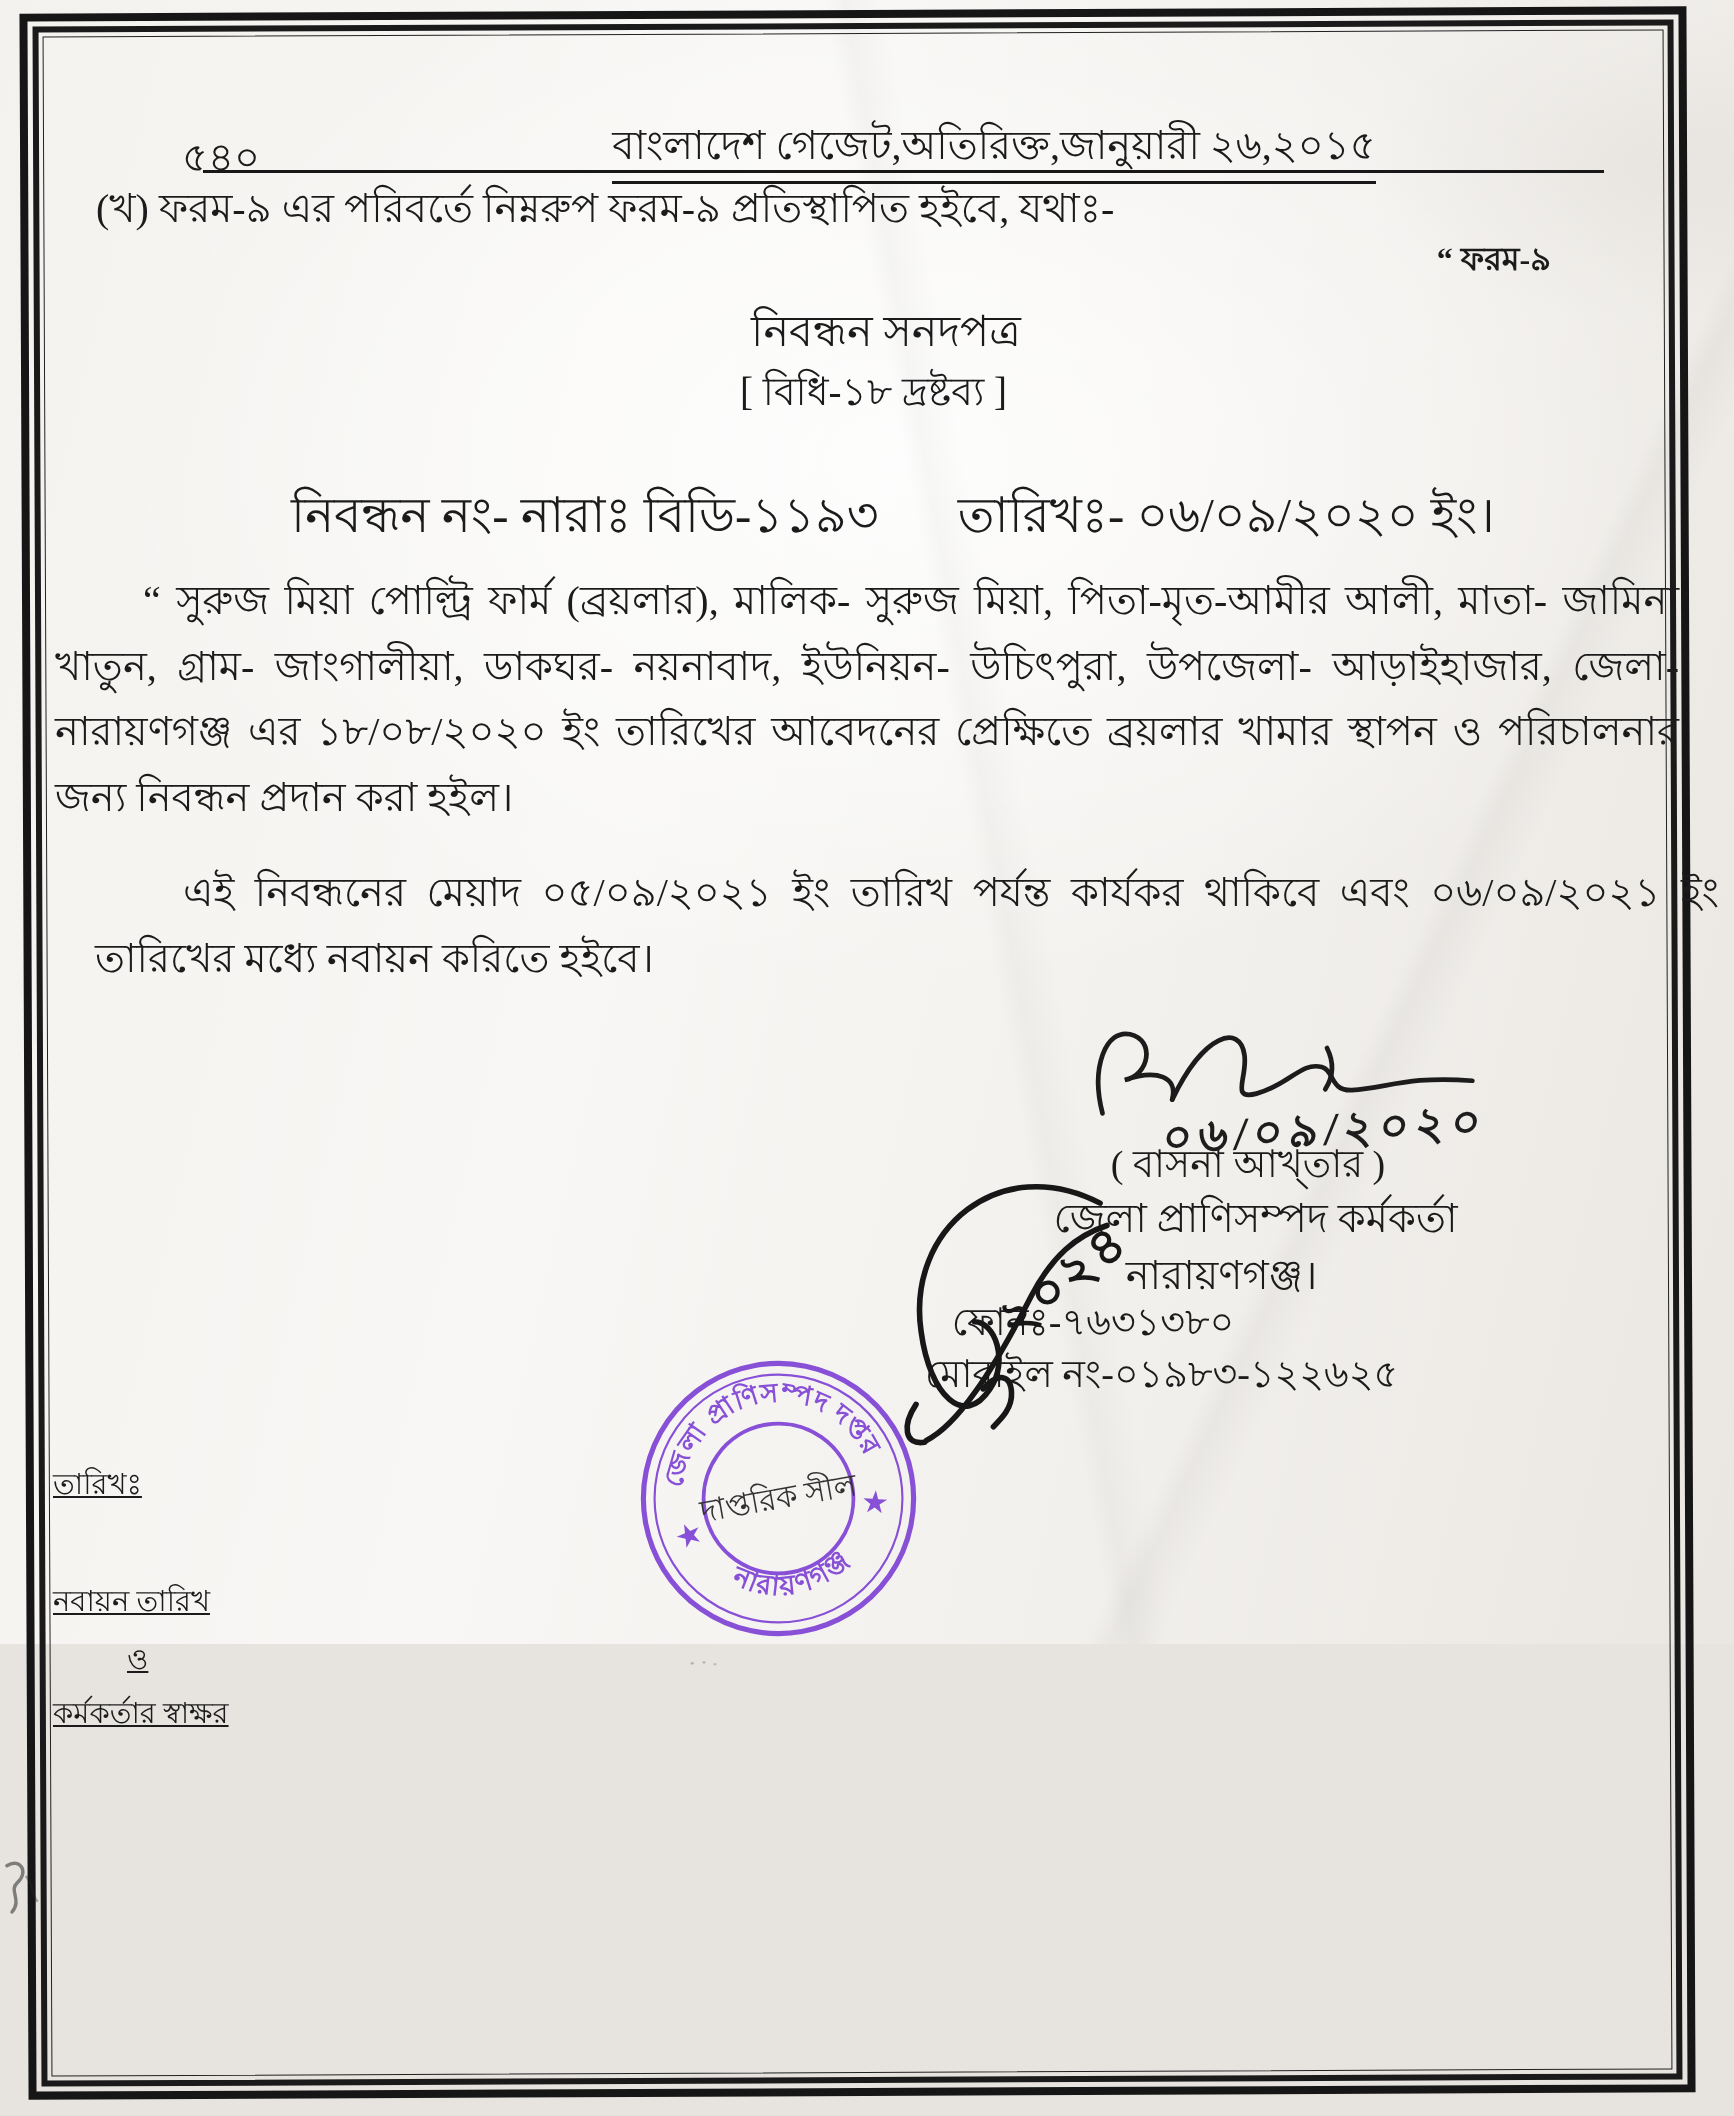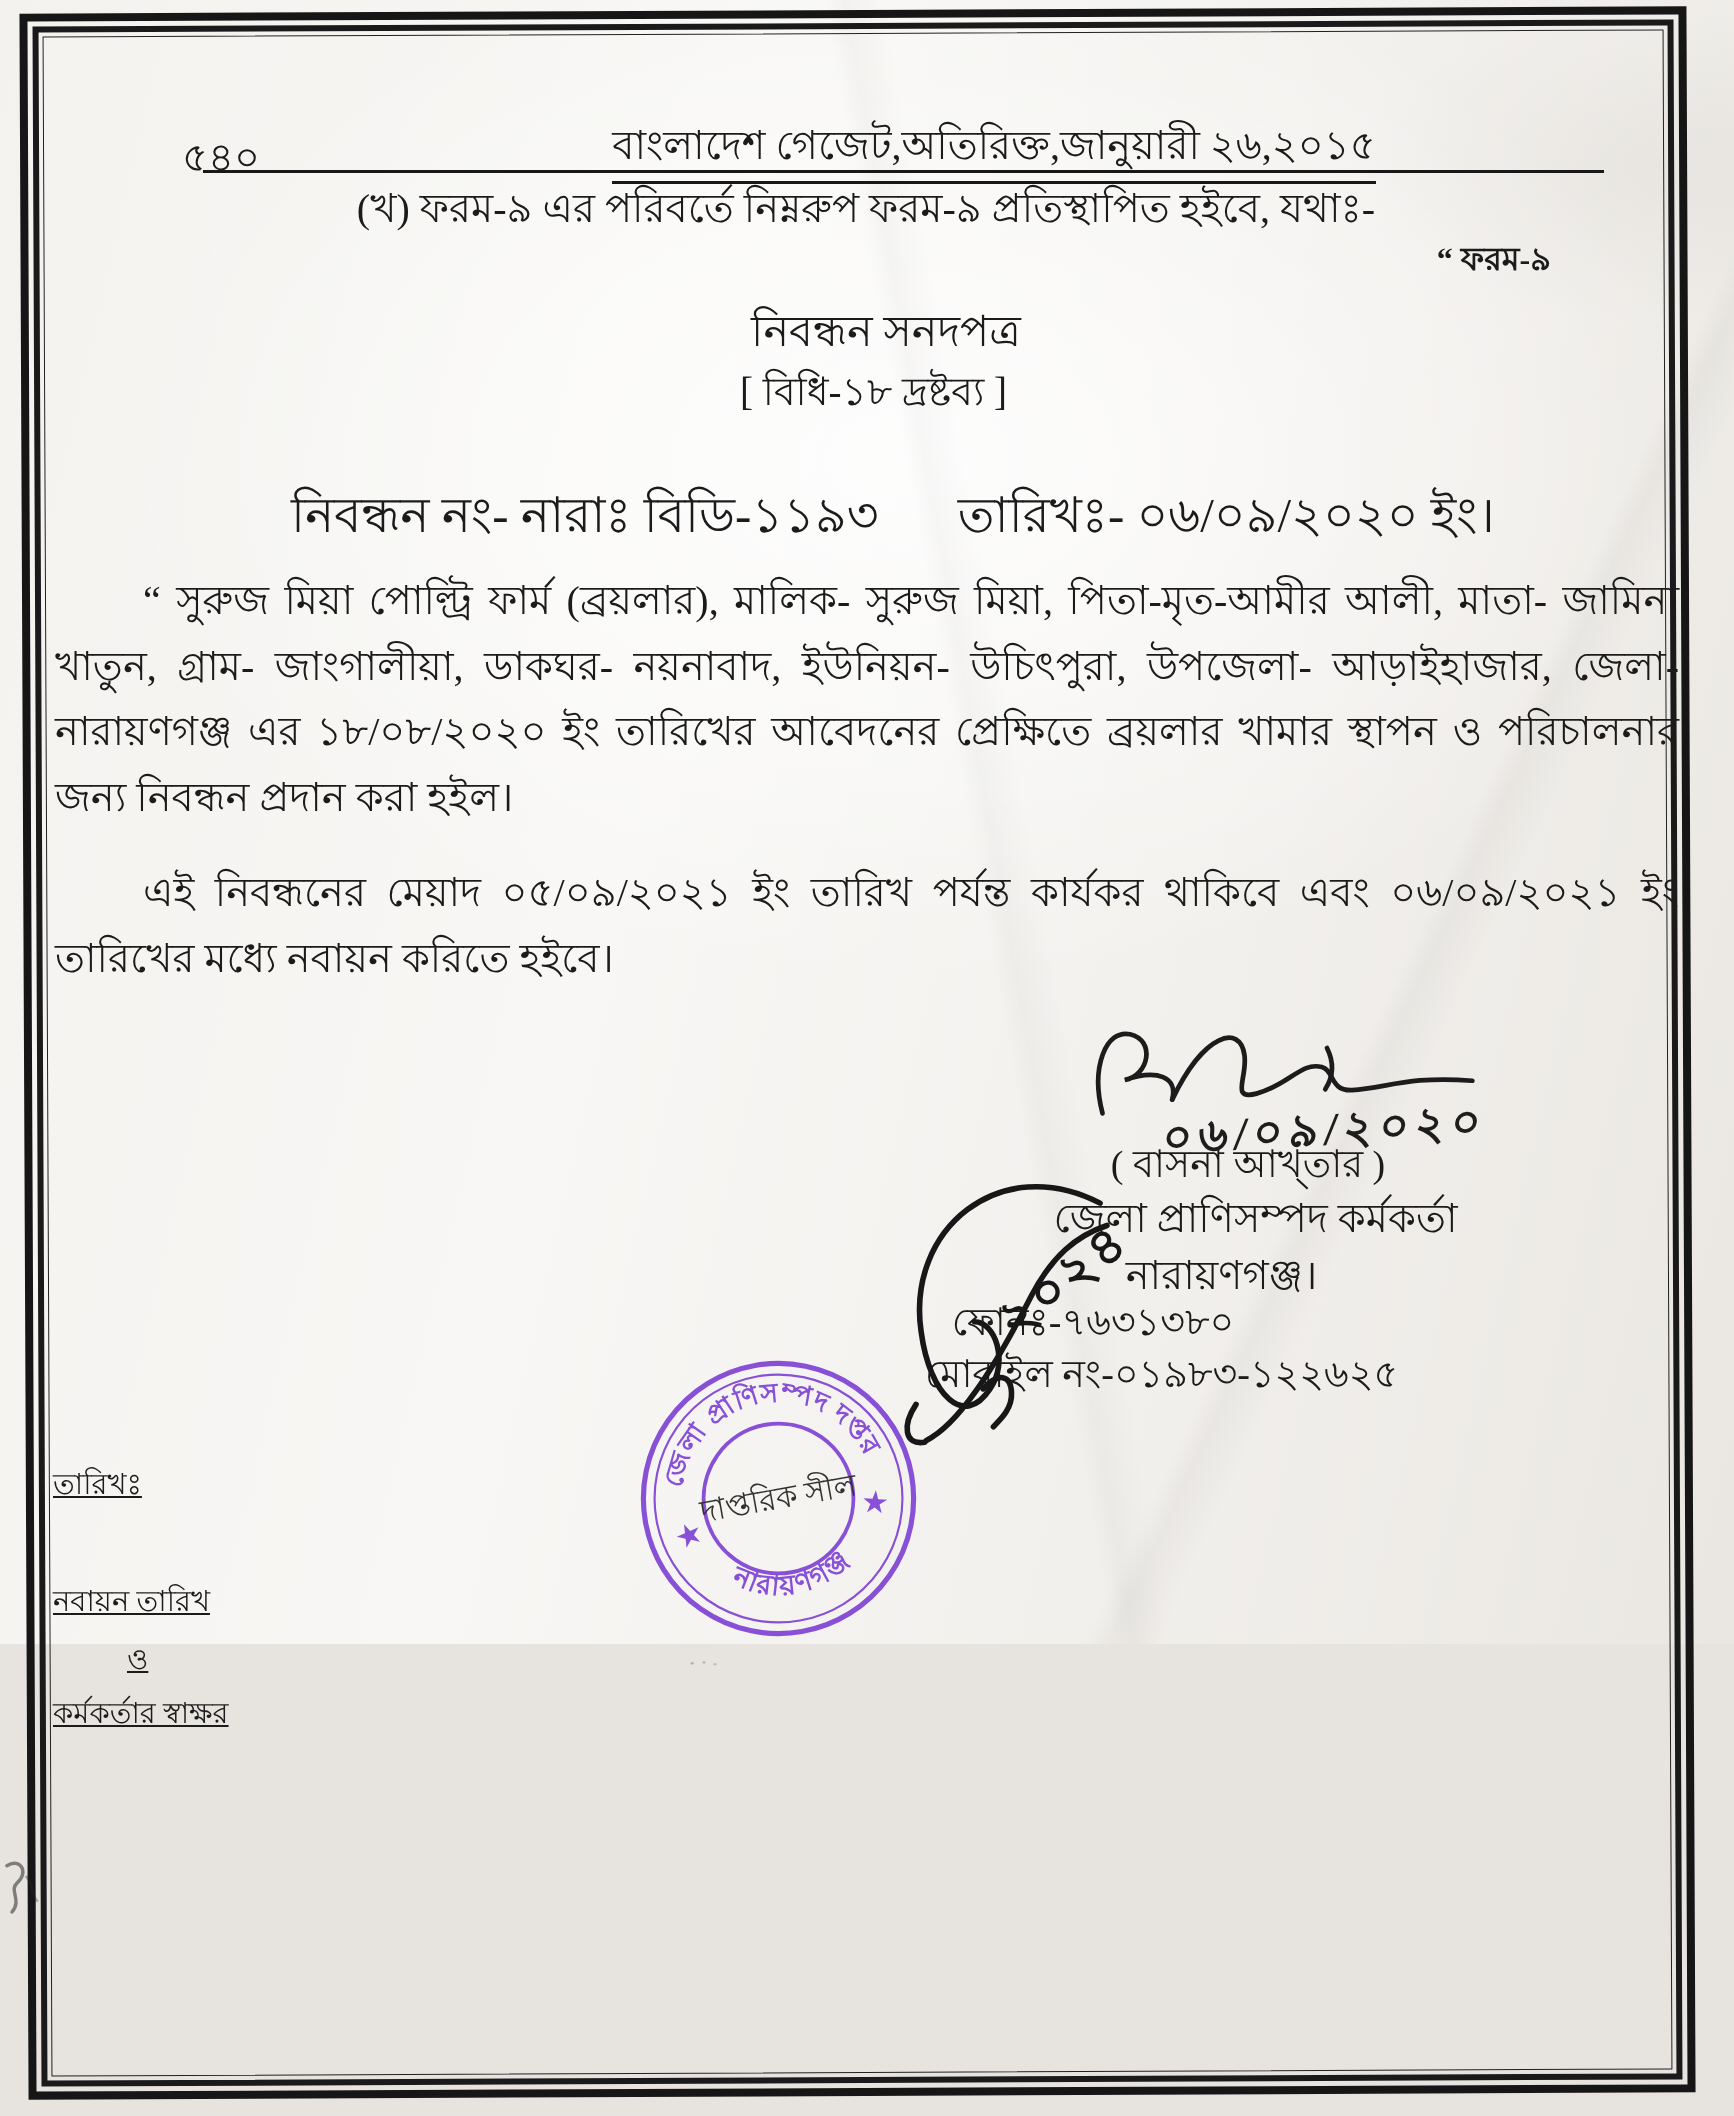--- a/index.html
+++ b/index.html
@@ -41,33 +41,33 @@
     border:1.7px solid #222;
   }
   .txt{position:absolute;white-space:nowrap;}
   .page-no{left:182px;top:126px;font-size:40px;}
   .gz-title{
     left:379px;top:114px;width:1230px;text-align:center;font-size:40px;
     white-space:nowrap;
   }
   .gz-title span{border-bottom:3.4px solid #181818;padding-bottom:13px;}
   .head-rule{position:absolute;left:203px;top:170px;width:1401px;height:3.4px;background:#181818;}
-  .amend{left:96px;top:177px;width:1540px;font-size:40px;text-align:center;}
+  .amend{left:96px;top:177px;width:1540px;font-size:40px;}
   .form-label{right:184px;top:234px;font-size:32px;text-align:right;font-weight:bold;}
   .cert-title{left:0;top:299px;width:1772px;text-align:center;font-size:43px;}
   .rule-ref{left:0;top:361px;width:1747px;text-align:center;font-size:39px;}
   .reg-line{left:291px;top:478px;font-size:49px;}
   .reg-line .gap{display:inline-block;width:79px;}
   .para{
     position:absolute;left:55px;width:1624px;
     font-size:40px;line-height:1.64;text-align:justify;
     text-indent:88px;white-space:normal;
   }
   .para1{top:568px;}
-  .para2{top:860px;}
+  .para2{top:860px;margin-left:40px;}
   .sigblock-line{position:absolute;text-align:center;font-size:38px;}
   .hand-date{
     position:absolute;left:1144px;top:1094px;width:361px;text-align:center;
     font-size:46px;font-weight:600;letter-spacing:6px;
     transform:rotate(-3deg) skewX(-7deg);color:#1d1d1d;
   }
   .sig1{position:absolute;left:1075px;top:1017px;}
   .sig2{position:absolute;left:878px;top:1167px;}
   .seal{position:absolute;left:615px;top:1335px;opacity:.9;}
   .footer-label{position:absolute;left:53px;font-size:29px;text-decoration:underline;}

